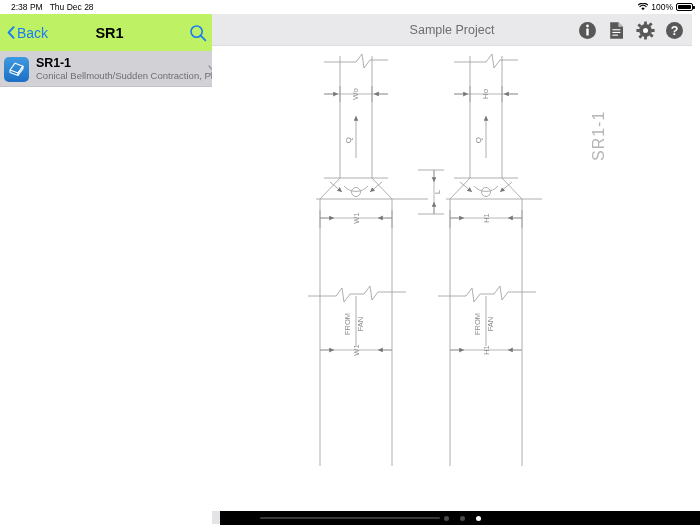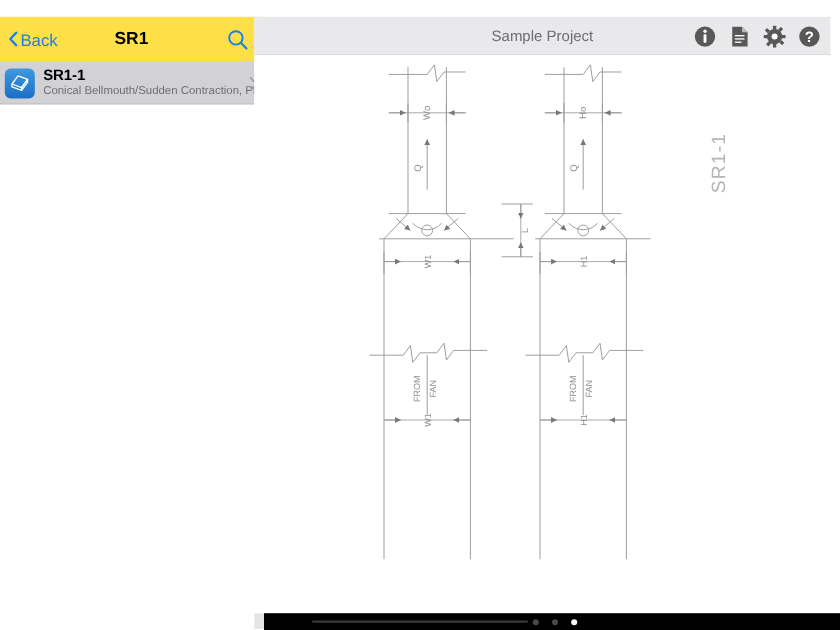--- a/index.html
+++ b/index.html
@@ -51,21 +51,21 @@
 
   
   .sidebar {
     position: absolute; left: 0; top: 14px;
     width: 220px; height: 511px;
     background: #ffffff;
     border-right: 1px solid #c8c7cc;
   }
   .sidebar-nav {
     height: 38px;
-    background: #fde047;
+    background: #bef264;
     border-bottom: 1px solid #cfcfd4;
     display: flex; align-items: center;
     position: relative;
   }
   .back-button {
     display: flex; align-items: center; gap: 2px;
     padding-left: 7px;
     color: #1c7cf2; font-size: 14px;
     cursor: pointer;
   }
@@ -176,20 +176,39 @@
     display: flex; align-items: center; gap: 11px;
   }
   .dot { width: 5px; height: 5px; border-radius: 50%; background: #4a4a4a; cursor:pointer; }
   .dot.active { background: #ffffff; }
 </style>
 </head>
 <body>
 
 <div class="screen">
 
+  <div class="statusbar">
+    <div class="statusbar-left">
+      <span>2:38 PM</span>
+      <span>Thu Dec 28</span>
+    </div>
+    <div class="statusbar-right">
+      <span class="wifi-icon">
+        <svg width="10" height="8" viewBox="0 0 10 8">
+          <path d="M5 7.2 L3.3 5.2 A2.6 2.6 0 0 1 6.7 5.2 Z" fill="#000"></path>
+          <path d="M1.9 3.6 A4.6 4.6 0 0 1 8.1 3.6" stroke="#000" stroke-width="1.1" fill="none" stroke-linecap="round"></path>
+          <path d="M0.4 1.9 A7 7 0 0 1 9.6 1.9" stroke="#000" stroke-width="1.1" fill="none" stroke-linecap="round"></path>
+        </svg>
+      </span>
+      <span>100%</span>
+      <span class="battery">
+        <span class="battery-fill"></span>
+      </span>
+    </div>
+  </div>
 
   <div class="sidebar">
 
     <div class="sidebar-nav">
       <div class="back-button">
         <span class="chevron-left">
           <svg width="8" height="13" viewBox="0 0 8 13">
             <path d="M6.6 1.2 L1.6 6.5 L6.6 11.8" stroke="#1c7cf2" stroke-width="1.9" fill="none" stroke-linecap="round" stroke-linejoin="round"></path>
           </svg>
         </span>

